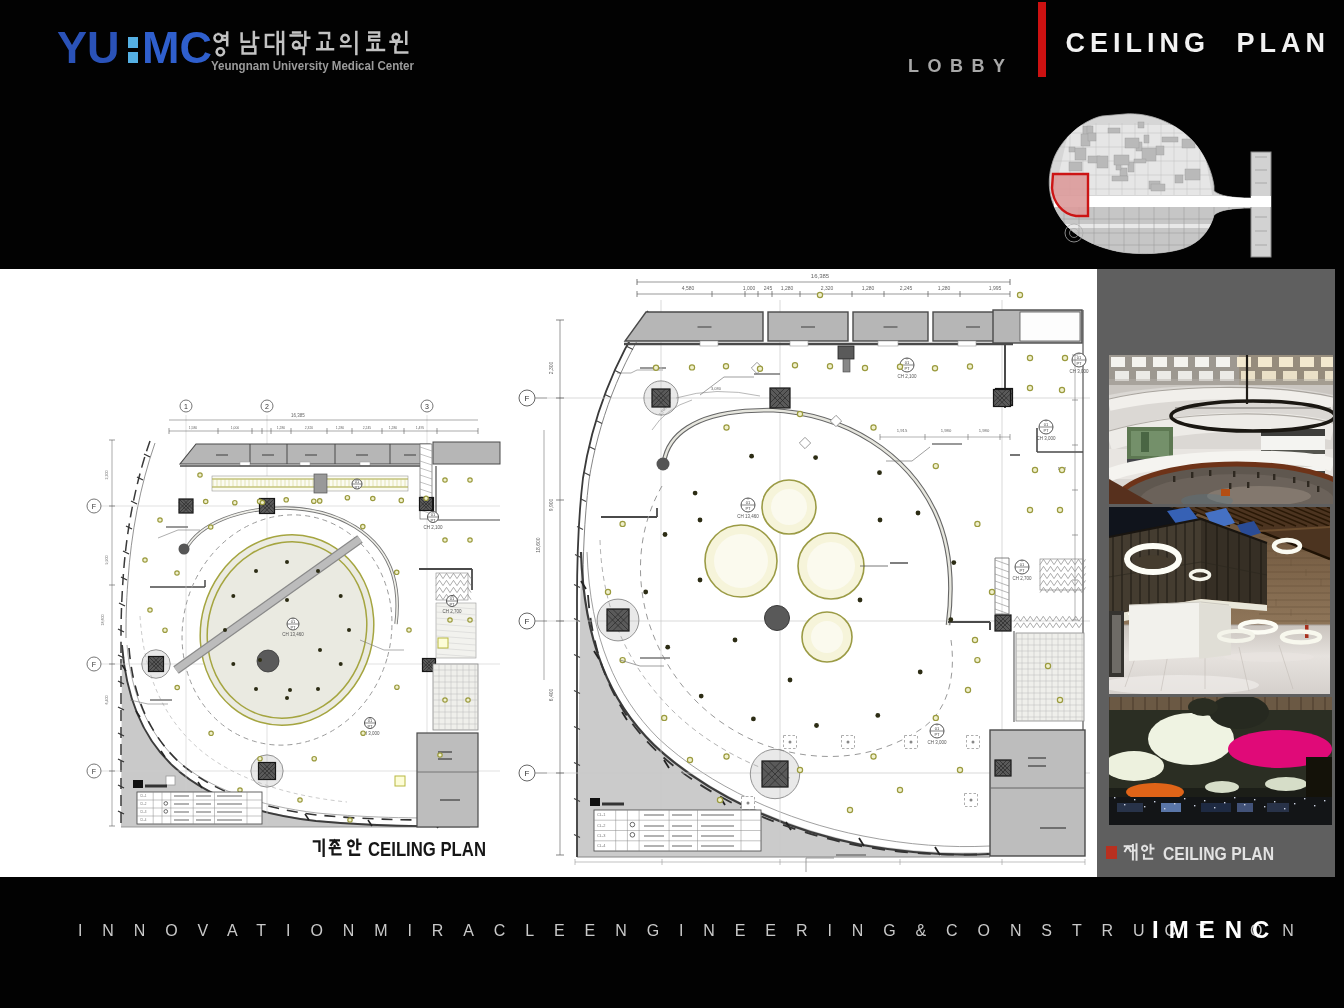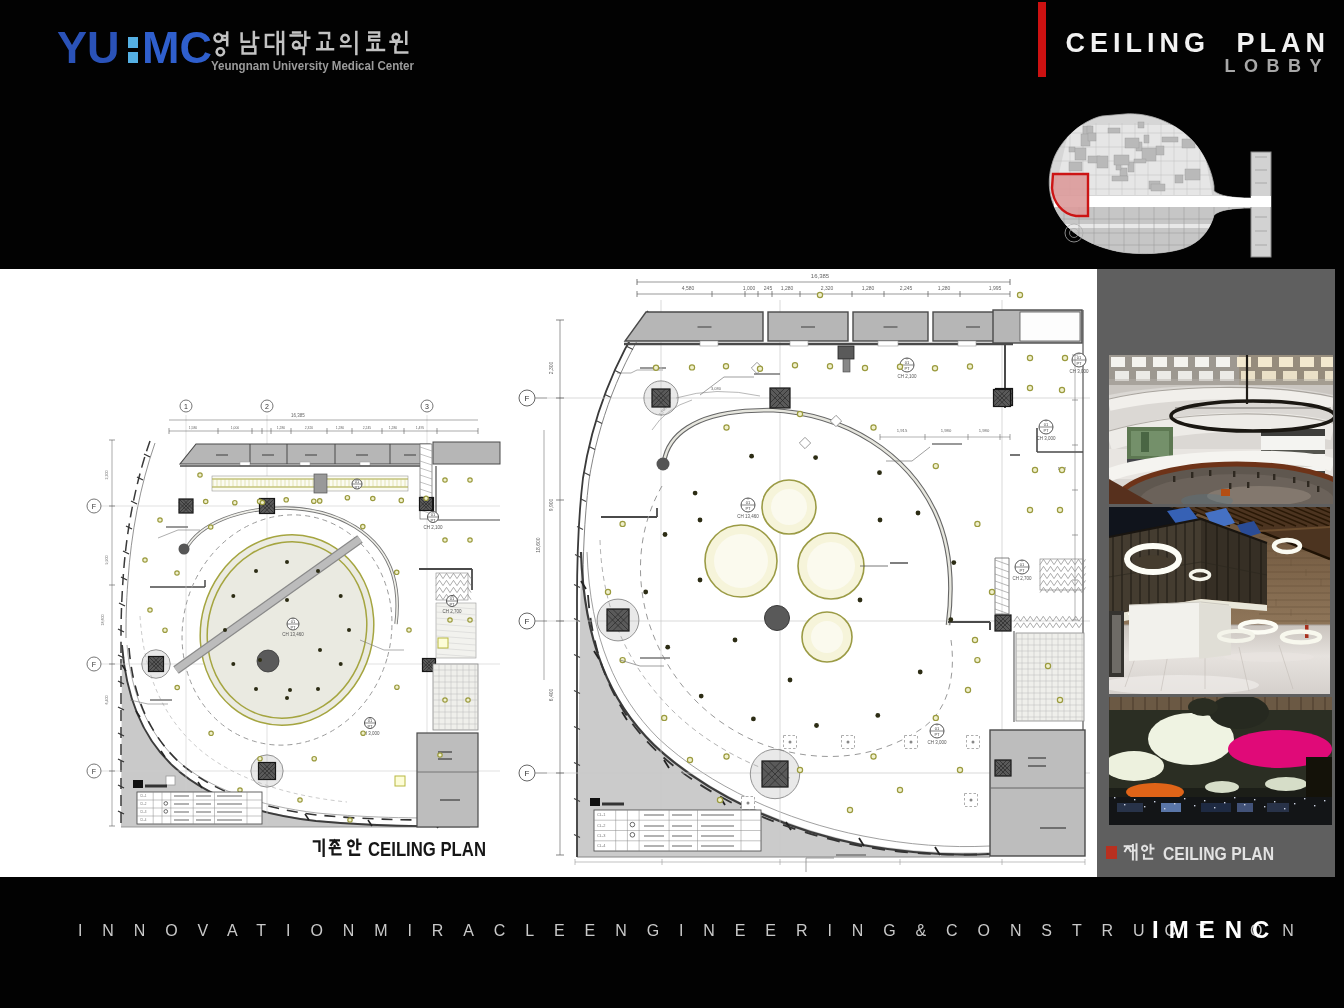--- a/index.html
+++ b/index.html
@@ -37,21 +37,21 @@
     <g transform="translate(363.4,31.0) scale(0.2450)">
       <path d="M24,6 H64 V22 H24 V38 H64 M38,54 V76 M58,54 V76 M16,78 H84" fill="none" stroke="#c3c3c3" stroke-width="10.2" stroke-linecap="square"></path>
     </g>
     <g transform="translate(388.6,31.0) scale(0.2450)">
       <path d="M30,12 a14,14 0 1,0 0.1,0 M8,44 H54 M32,44 V54 M72,4 V52 M28,64 V88 H76" fill="none" stroke="#c3c3c3" stroke-width="10.2" stroke-linecap="square"></path>
     </g>
     <text x="211" y="70" font-family="Liberation Sans" font-size="13.5" font-weight="bold" fill="#9b9b9b" textLength="203" lengthAdjust="spacingAndGlyphs">Yeungnam University Medical Center</text>
   </svg>
 <div class="abs" style="left:1038px;top:2px;width:8px;height:75px;background:#cc1111;"></div>
 <div class="abs" style="left:908px;top:28px;width:422px;text-align:right;color:#f2f2f2;font-size:27px;font-weight:bold;letter-spacing:5px;word-spacing:14px;">CEILING PLAN</div>
-<div class="abs" style="left:908px;top:56px;width:422px;text-align:right;color:#a8a8a8;font-size:18px;font-weight:bold;letter-spacing:8.5px;">LOBBY</div>
+<div class="abs" style="left:908px;top:56px;width:422px;color:#a8a8a8;font-size:18px;font-weight:bold;letter-spacing:8.5px;">LOBBY</div>
 <svg class="abs" style="left:1040px;top:105px" width="240" height="160" viewBox="0 0 240 160">
     <path d="M85,9 C110,7 140,19 157,41 C166,53 172,67 174,81 L174,86 C180,91 192,93 211,93 L211,103 C192,103 180,105 174,110 C171,122 163,134 151,140 C139,147 110,151 81,147 C58,143 35,133 22,115 C10,99 6,79 12,59 C18,37 40,16 62,11 Z" fill="#d6d6d6" stroke="#aaa" stroke-width="0.8"></path>
     <rect x="211" y="47" width="20" height="105" fill="#d2d2d2" stroke="#888" stroke-width="1"></rect>
     <clipPath id="mclip">
       <path d="M85,9 C110,7 140,19 157,41 C166,53 172,67 174,81 L174,86 C180,91 192,93 211,93 L211,103 C192,103 180,105 174,110 C171,122 163,134 151,140 C139,147 110,151 81,147 C58,143 35,133 22,115 C10,99 6,79 12,59 C18,37 40,16 62,11 Z"></path>
     </clipPath>
     <path d="M30,20 L160,20 L172,90 L14,90 Z" fill="#e6e6e6" clip-path="url(#mclip)"></path>
     <g clip-path="url(#mclip)">
       <path d="M14,28 H180" stroke="#bdbdbd" stroke-width="0.5"></path>
       <path d="M14,42 H180" stroke="#bdbdbd" stroke-width="0.5"></path>

